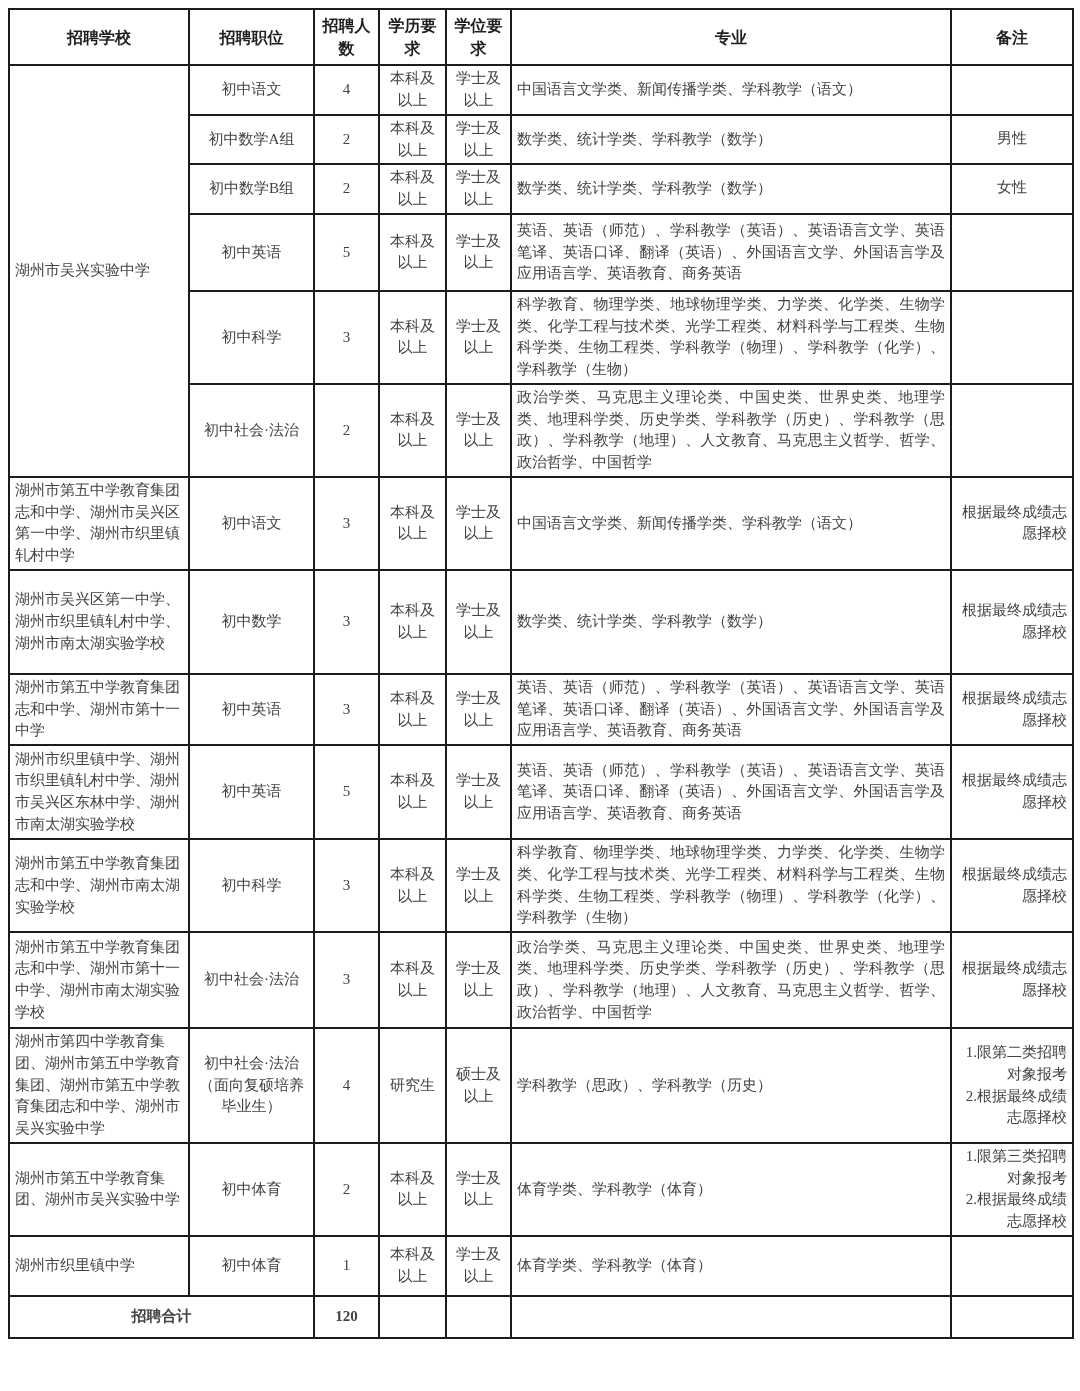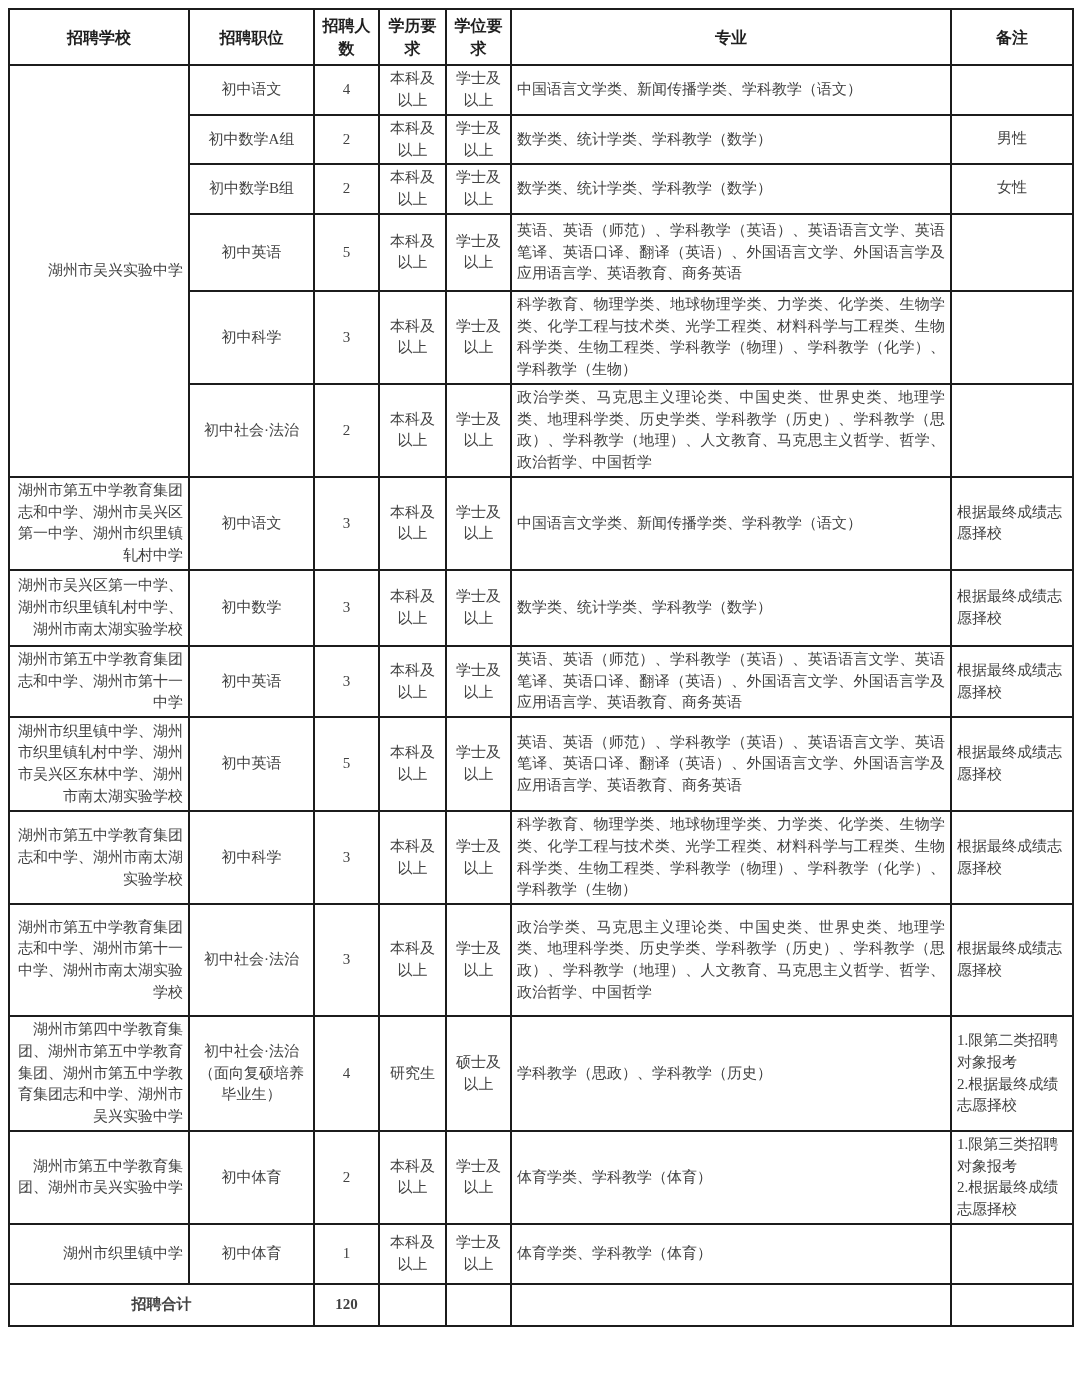--- a/index.html
+++ b/index.html
@@ -29,23 +29,23 @@
     word-break: break-all;
   }
   table.recruit th {
     color: #1f1f1f;
     font-weight: bold;
     font-size: 16px;
     text-align: center;
     padding: 4px 2px;
   }
   td.center { text-align: center; }
-  td.school-cell { text-align: right; padding: 2px 8px; }
+  td.school-cell { text-align: left; padding: 2px 8px; }
   td.major-cell  { text-align: justify; padding: 3px 6px; margin-left: 8px; }
-  td.remark-cell { text-align: left; white-space: pre-line; padding: 3px 5px; }
+  td.remark-cell { text-align: right; white-space: pre-line; padding: 3px 5px; }
   td.remark-cell.center { text-align: center; font-family: Liberation Mono, monospace; }
   td.footer-label { text-align: center; font-weight: bold; color: #1f1f1f; font-size: 16px; }
   td.footer-total { text-align: center; font-weight: bold; color: #2a2a2a; }
 </style>
 </head>
 <body>
 
 <table class="recruit">
   <colgroup>
     <col style="width:180px">
@@ -119,21 +119,21 @@
     </tr>
     <tr style="height:90px">
       <td class="school-cell">湖州市第五中学教育集团志和中学、湖州市吴兴区第一中学、湖州市织里镇轧村中学</td>
       <td class="center">初中语文</td>
       <td class="center">3</td>
       <td class="center">本科及以上</td>
       <td class="center">学士及以上</td>
       <td class="major-cell">中国语言文学类、新闻传播学类、学科教学（语文）</td>
       <td class="remark-cell">根据最终成绩志愿择校</td>
     </tr>
-    <tr style="height:76px">
+    <tr style="height:104px">
       <td class="school-cell">湖州市吴兴区第一中学、湖州市织里镇轧村中学、湖州市南太湖实验学校</td>
       <td class="center">初中数学</td>
       <td class="center">3</td>
       <td class="center">本科及以上</td>
       <td class="center">学士及以上</td>
       <td class="major-cell">数学类、统计学类、学科教学（数学）</td>
       <td class="remark-cell">根据最终成绩志愿择校</td>
     </tr>
     <tr style="height:68px">
       <td class="school-cell">湖州市第五中学教育集团志和中学、湖州市第十一中学</td>
@@ -155,21 +155,21 @@
     </tr>
     <tr style="height:82px">
       <td class="school-cell">湖州市第五中学教育集团志和中学、湖州市南太湖实验学校</td>
       <td class="center">初中科学</td>
       <td class="center">3</td>
       <td class="center">本科及以上</td>
       <td class="center">学士及以上</td>
       <td class="major-cell">科学教育、物理学类、地球物理学类、力学类、化学类、生物学类、化学工程与技术类、光学工程类、材料科学与工程类、生物科学类、生物工程类、学科教学（物理）、学科教学（化学）、学科教学（生物）</td>
       <td class="remark-cell">根据最终成绩志愿择校</td>
     </tr>
-    <tr style="height:112px">
+    <tr style="height:96px">
       <td class="school-cell">湖州市第五中学教育集团志和中学、湖州市第十一中学、湖州市南太湖实验学校</td>
       <td class="center">初中社会·法治</td>
       <td class="center">3</td>
       <td class="center">本科及以上</td>
       <td class="center">学士及以上</td>
       <td class="major-cell">政治学类、马克思主义理论类、中国史类、世界史类、地理学类、地理科学类、历史学类、学科教学（历史）、学科教学（思政）、学科教学（地理）、人文教育、马克思主义哲学、哲学、政治哲学、中国哲学</td>
       <td class="remark-cell">根据最终成绩志愿择校</td>
     </tr>
     <tr style="height:106px">
       <td class="school-cell">湖州市第四中学教育集团、湖州市第五中学教育集团、湖州市第五中学教育集团志和中学、湖州市吴兴实验中学</td>

